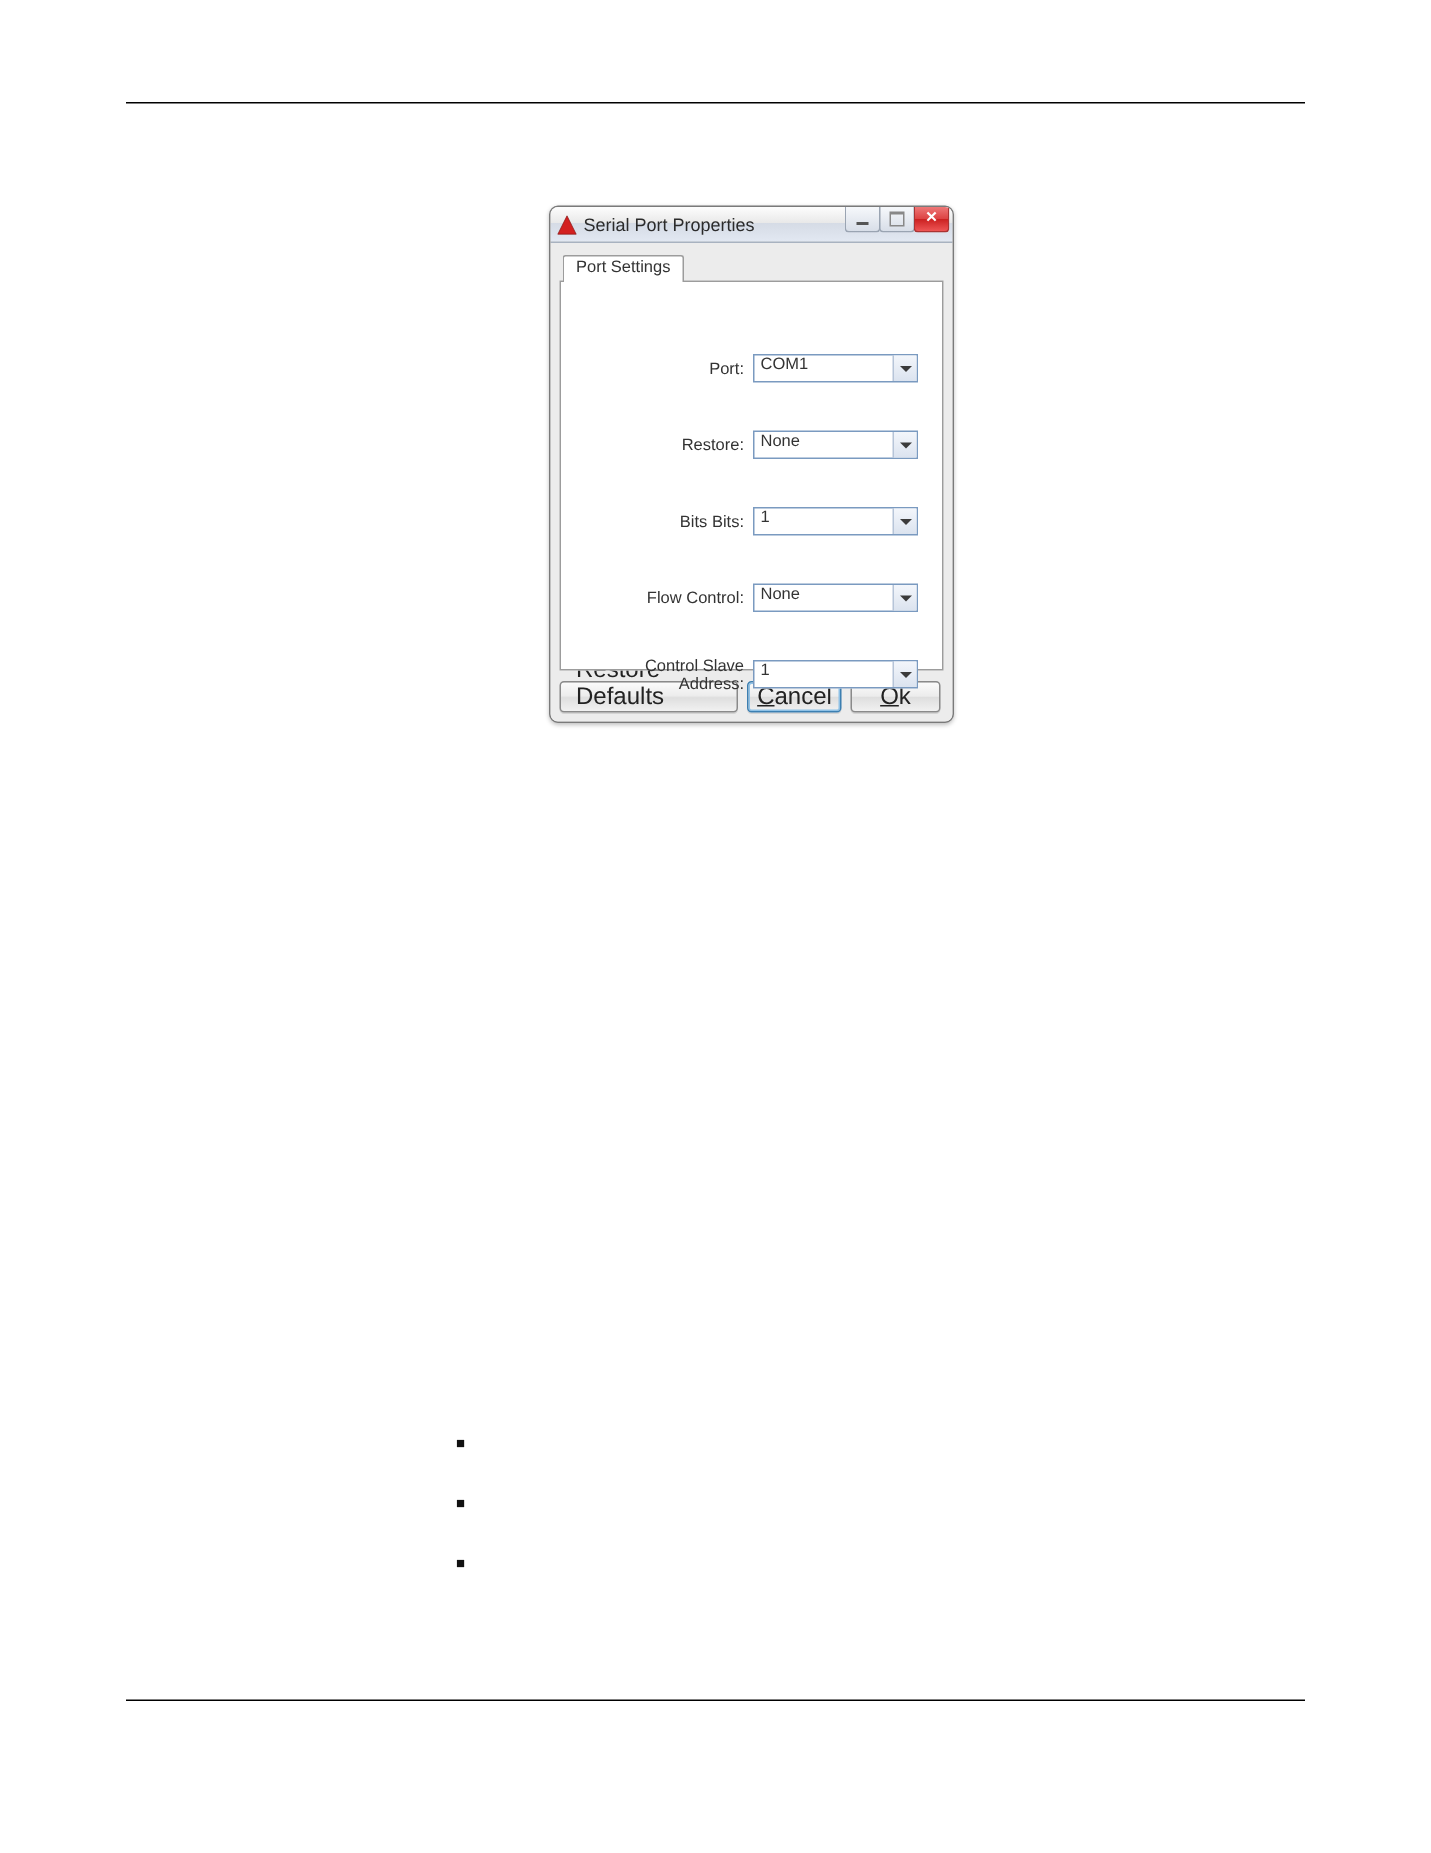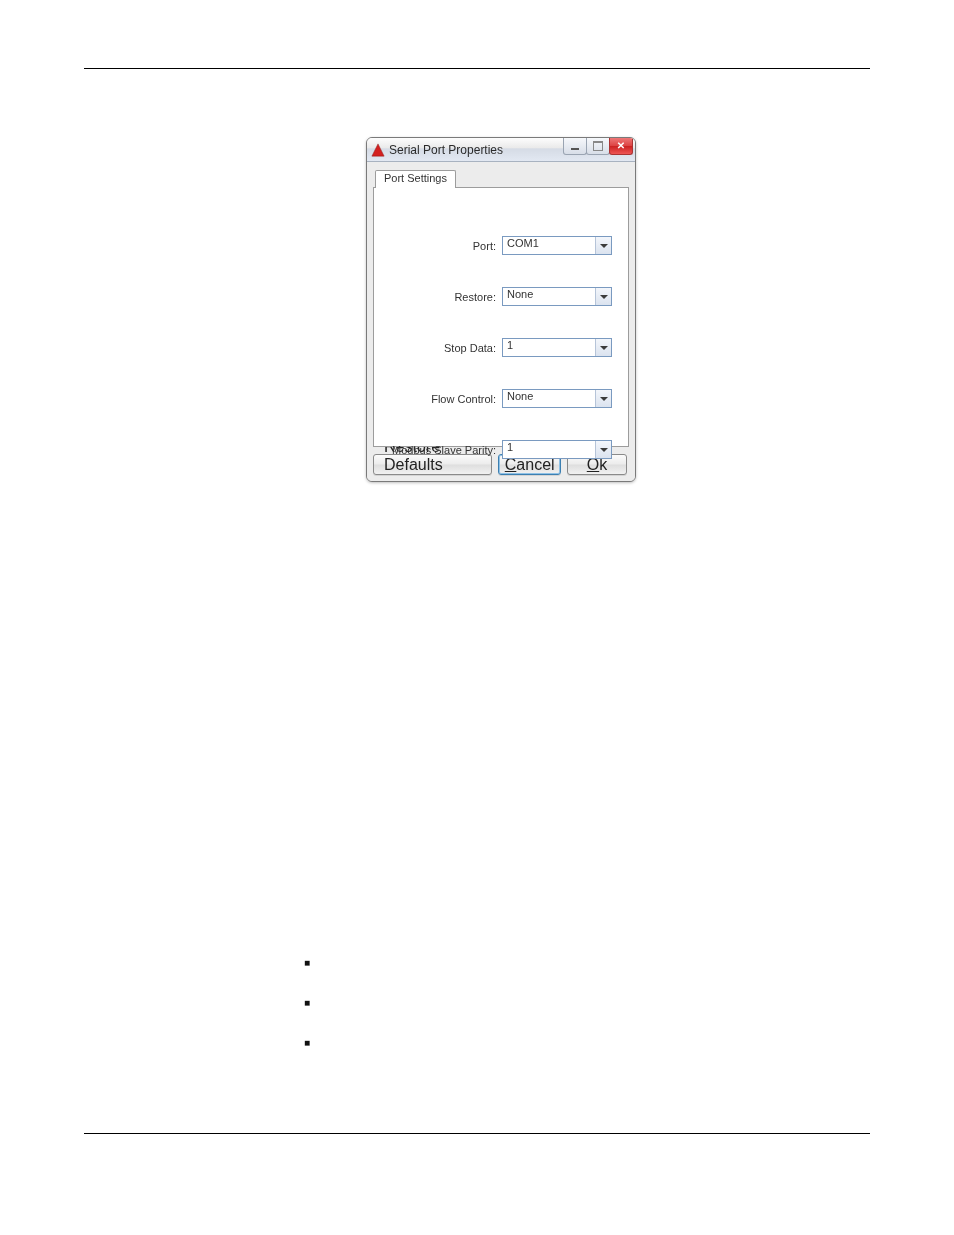--- a/index.html
+++ b/index.html
@@ -237,37 +237,37 @@
 
         <div class="field-row">
           <div class="field-label">Restore:</div>
           <div class="combo">
             <span>None</span>
             <span class="combo-arrow"></span>
           </div>
         </div>
 
         <div class="field-row">
-          <div class="field-label">Stop Data:</div>
+          <div class="field-label">Bits Bits:</div>
           <div class="combo">
             <span>1</span>
             <span class="combo-arrow"></span>
           </div>
         </div>
 
         <div class="field-row">
           <div class="field-label">Flow Control:</div>
           <div class="combo">
             <span>None</span>
             <span class="combo-arrow"></span>
           </div>
         </div>
 
         <div class="field-row">
-          <div class="field-label">Modbus Slave Parity:</div>
+          <div class="field-label">Control Slave Address:</div>
           <div class="combo">
             <span>1</span>
             <span class="combo-arrow"></span>
           </div>
         </div>
 
       </div>
     </div>
 
     <div class="button-row">

